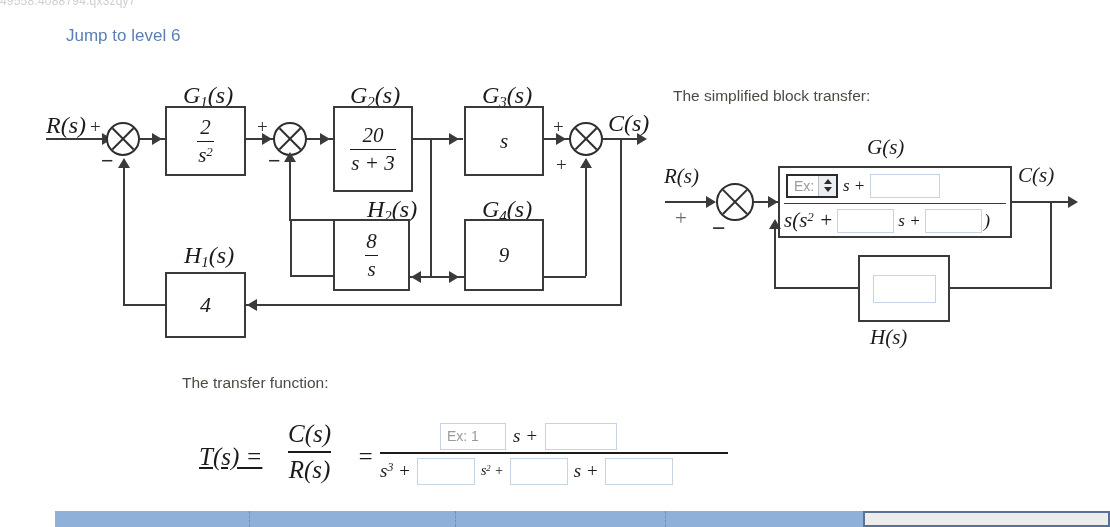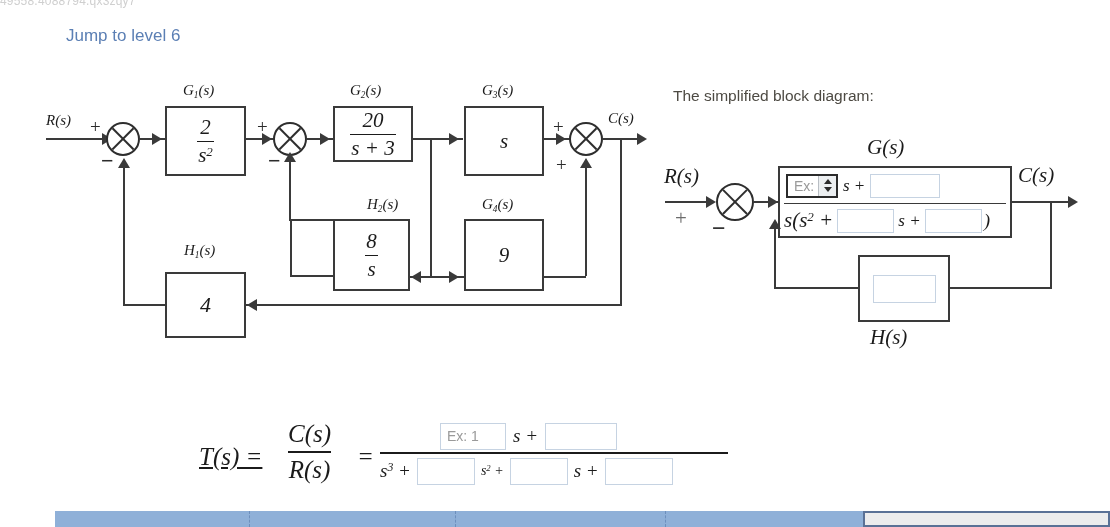--- a/index.html
+++ b/index.html
@@ -66,21 +66,21 @@
   .lv{width:2.2px;}
 
   .arr{position:absolute;width:0;height:0;}
   .arr-r{border-left:10px solid #3a3a3a;border-top:6px solid transparent;border-bottom:6px solid transparent;}
   .arr-l{border-right:10px solid #3a3a3a;border-top:6px solid transparent;border-bottom:6px solid transparent;}
   .arr-u{border-bottom:10px solid #3a3a3a;border-left:6px solid transparent;border-right:6px solid transparent;}
 
   .sgn{font-family:"Liberation Serif", serif;font-size:19px;color:#2b2b2b;line-height:1;}
   .sgn-minus{font-size:22px;font-weight:700;}
 
-  .lbl{font-family:"Liberation Serif", serif;font-style:italic;font-size:15px;color:#1b1b1b;white-space:nowrap;}
+  .lbl{font-family:"Liberation Serif", serif;font-style:italic;font-size:24px;color:#1b1b1b;white-space:nowrap;}
 
   
   .frac{display:inline-block;text-align:center;line-height:1.05;}
   .frac .num{display:block;padding:0 3px;}
   .frac .bar{display:block;border-top:1.8px solid #1b1b1b;margin:2px 2px;}
   .frac .den{display:block;padding:0 3px;}
 
   
   .inp{
     border:1px solid #c6d3e2;
@@ -167,21 +167,21 @@
   <div class="abs sumj" style="left:273px;top:122px;width:34px;height:34px;"></div>
   <div class="abs sgn" style="left:257px;top:117px;">+</div>
   <div class="abs sgn sgn-minus" style="left:268px;top:150px;">−</div>
 
   <div class="ln lh" style="left:307px;top:138px;width:26px;"></div>
   <div class="arr arr-r" style="left:320px;top:133px;"></div>
 
   <div class="abs lbl" style="left:350px;top:82px;text-align:center;">
     <span class="math"><span>G</span><span class="sub">2</span>(<span>s</span>)</span>
   </div>
-  <div class="abs box" style="left:333px;top:106px;width:80px;height:56px;">
+  <div class="abs box" style="left:333px;top:106px;width:80px;height:86px;">
     <span class="frac math" style="font-size:21px;">
       <span class="num">20</span>
       <span class="bar"></span>
       <span class="den">s + 3</span>
     </span>
   </div>
 
   <div class="ln lh" style="left:413px;top:138px;width:50px;"></div>
   <div class="arr arr-r" style="left:449px;top:133px;"></div>
 
@@ -250,21 +250,21 @@
   <div class="ln lh" style="left:246px;top:304px;width:376px;"></div>
   <div class="arr arr-l" style="left:247px;top:299px;"></div>
 
   <div class="ln lh" style="left:123px;top:304px;width:44px;"></div>
   <div class="ln lv" style="left:123px;top:166px;height:140px;"></div>
   <div class="arr arr-u" style="left:118px;top:158px;"></div>
 </div>
 
 <div class="abs" style="left:660px;top:0;width:450px;height:380px;">
 
-  <div class="abs prompt" style="left:13px;top:87px;">The simplified block diagram:</div>
+  <div class="abs prompt" style="left:13px;top:87px;">The simplified block transfer:</div>
 
   <div class="abs lbl" style="left:207px;top:135px;font-size:21px;">G(s)</div>
 
   <div class="abs lbl" style="left:4px;top:164px;font-size:21px;">R(s)</div>
   <div class="ln lh" style="left:5px;top:201px;width:46px;"></div>
   <div class="arr arr-r" style="left:46px;top:196px;"></div>
   <div class="abs sgn" style="left:15px;top:208px;font-size:21px;color:#6c6c6c;">+</div>
 
   <div class="abs sumj" style="left:56px;top:183px;width:38px;height:38px;"></div>
   <div class="abs sgn sgn-minus" style="left:52px;top:216px;font-size:24px;">−</div>
@@ -307,20 +307,21 @@
     <span class="inp" style="width:63px;height:28px;"></span>
   </div>
   <div class="ln lh" style="left:114px;top:287px;width:86px;"></div>
   <div class="ln lv" style="left:114px;top:228px;height:60px;"></div>
   <div class="arr arr-u" style="left:109px;top:219px;"></div>
   <div class="abs lbl" style="left:210px;top:325px;font-size:21px;">H(s)</div>
 </div>
 
 <div class="abs" style="left:0;top:0;width:760px;height:500px;">
 
+  <div class="abs prompt" style="left:182px;top:374px;">The transfer function:</div>
 
   <div class="abs math" style="left:199px;top:443px;font-size:25px;text-decoration:underline;">T(s) =</div>
 
   <div class="abs" style="left:288px;top:420px;text-align:center;">
     <div class="math" style="font-size:25px;">C(s)</div>
     <div style="border-top:2px solid #1b1b1b;margin:3px 0;"></div>
     <div class="math" style="font-size:25px;">R(s)</div>
   </div>
 
   <div class="abs math" style="left:357px;top:443px;font-size:25px;">=</div>

